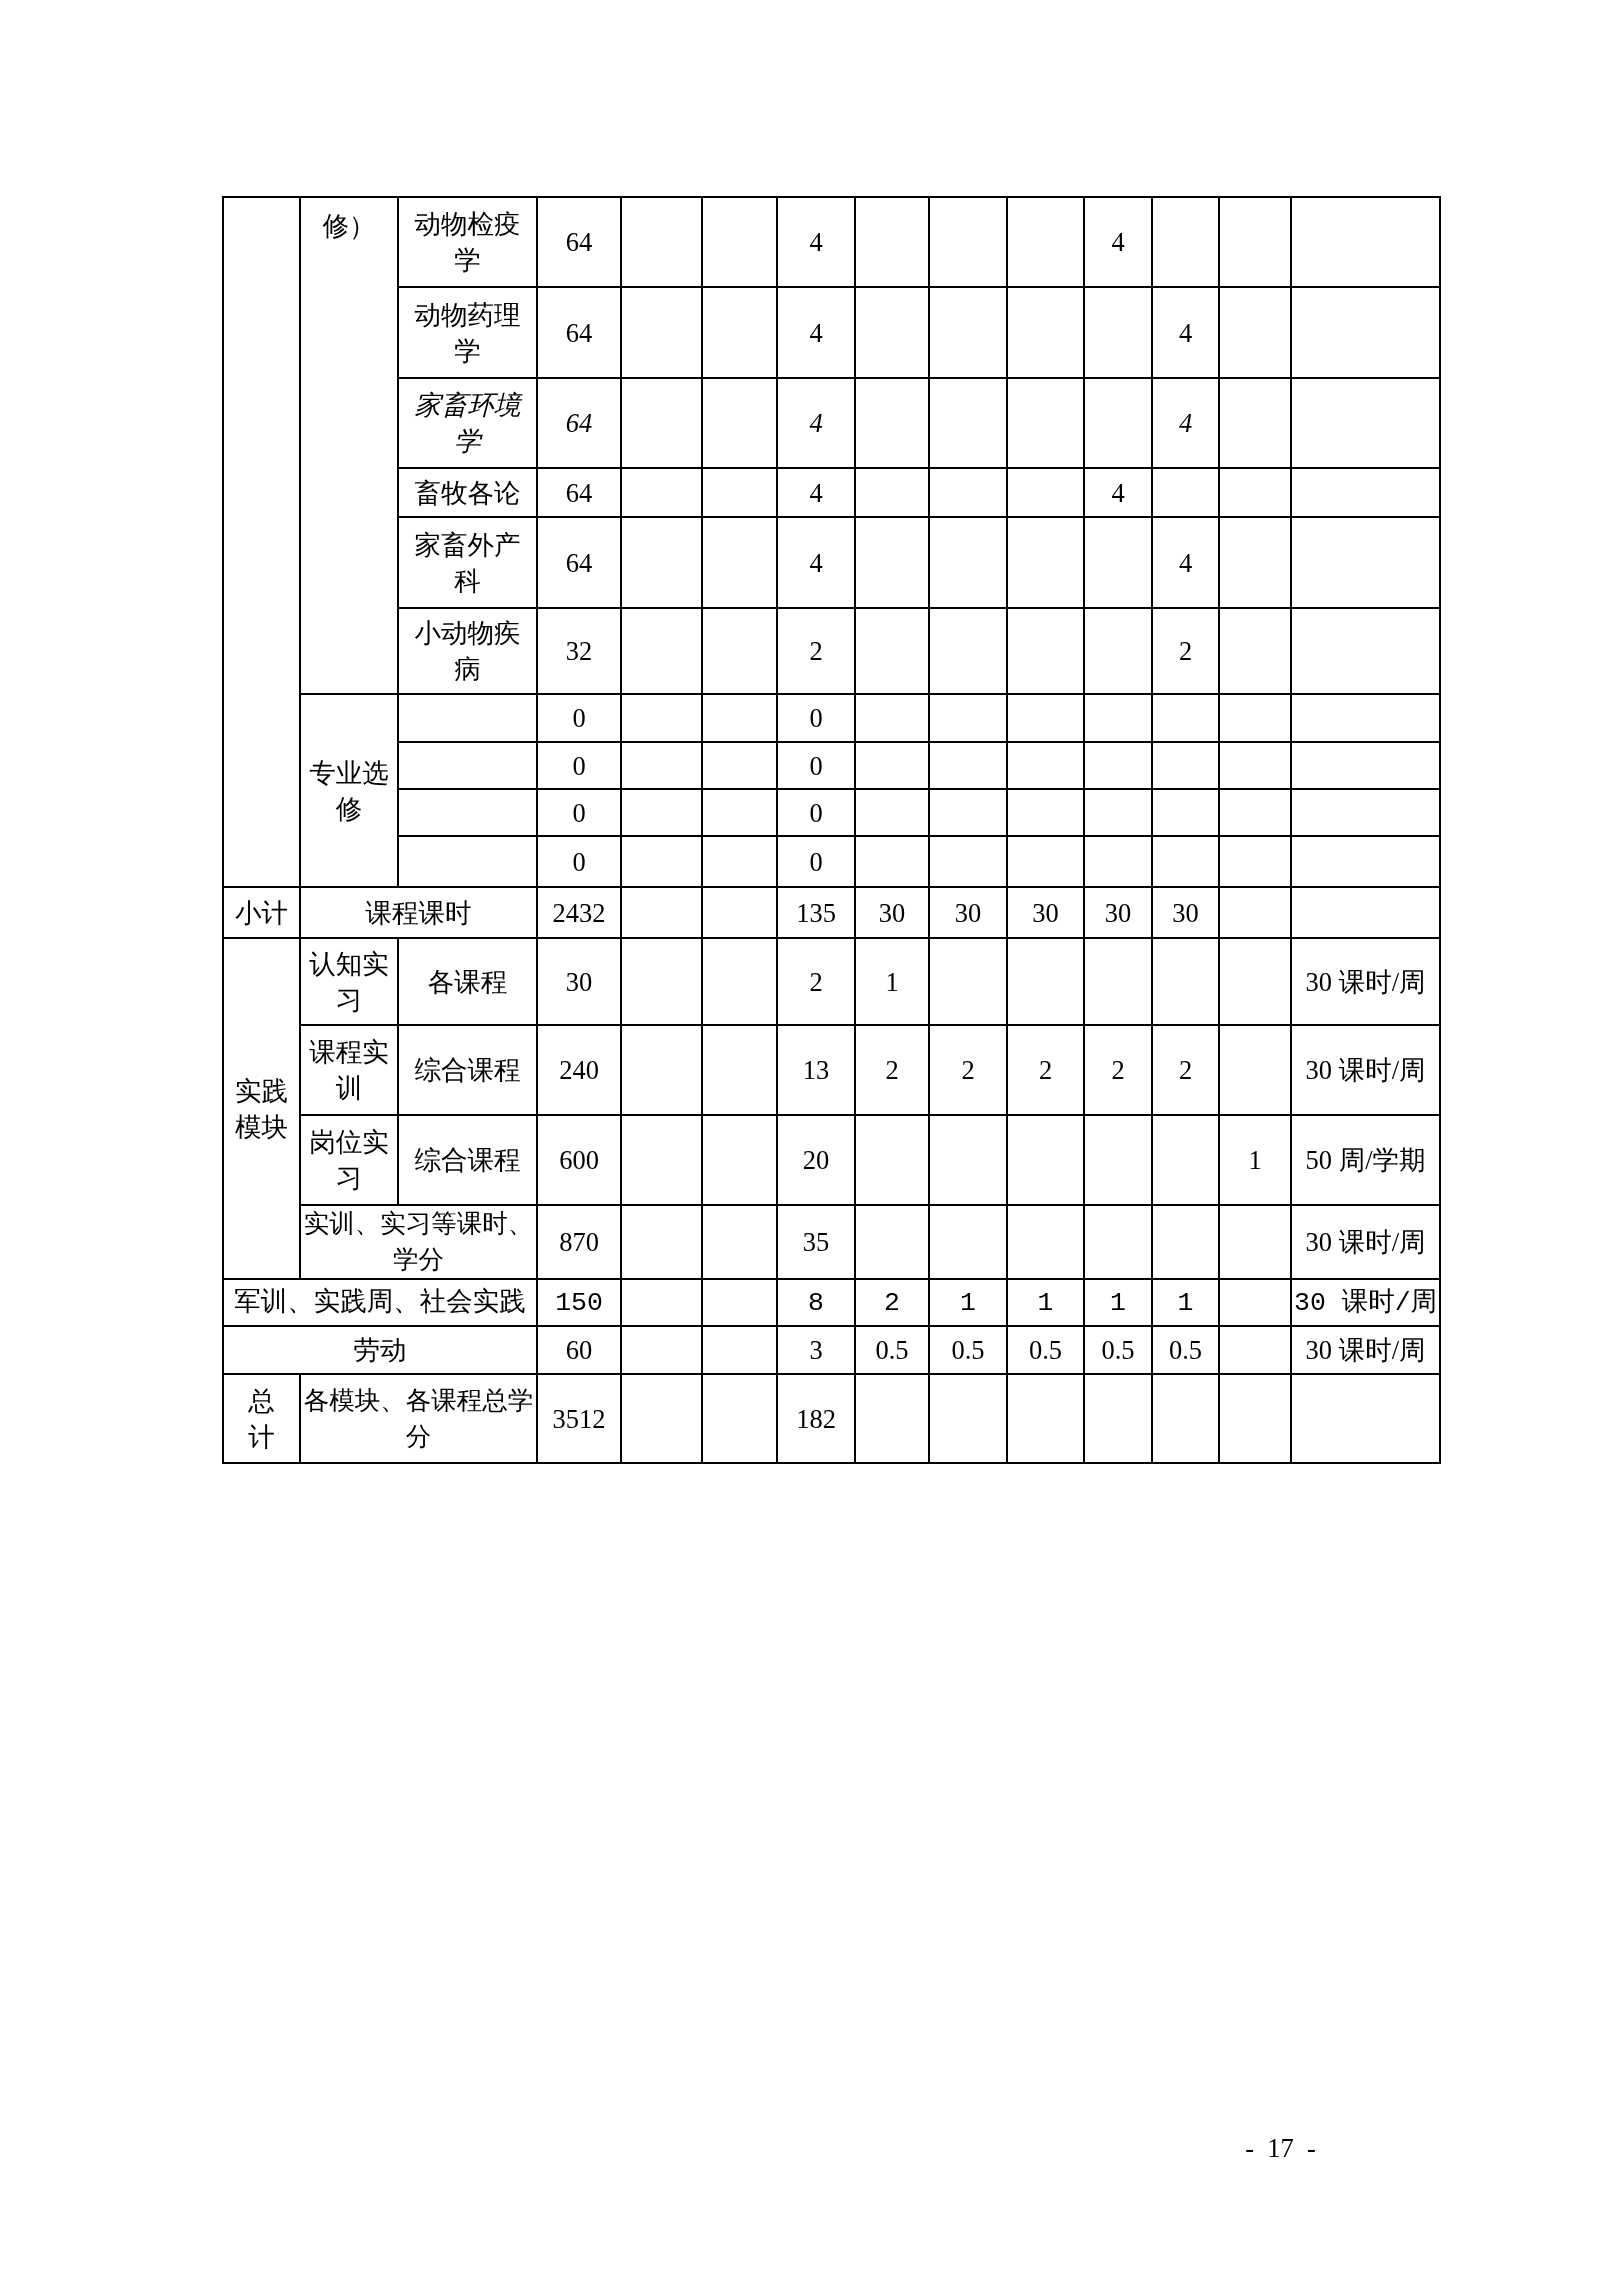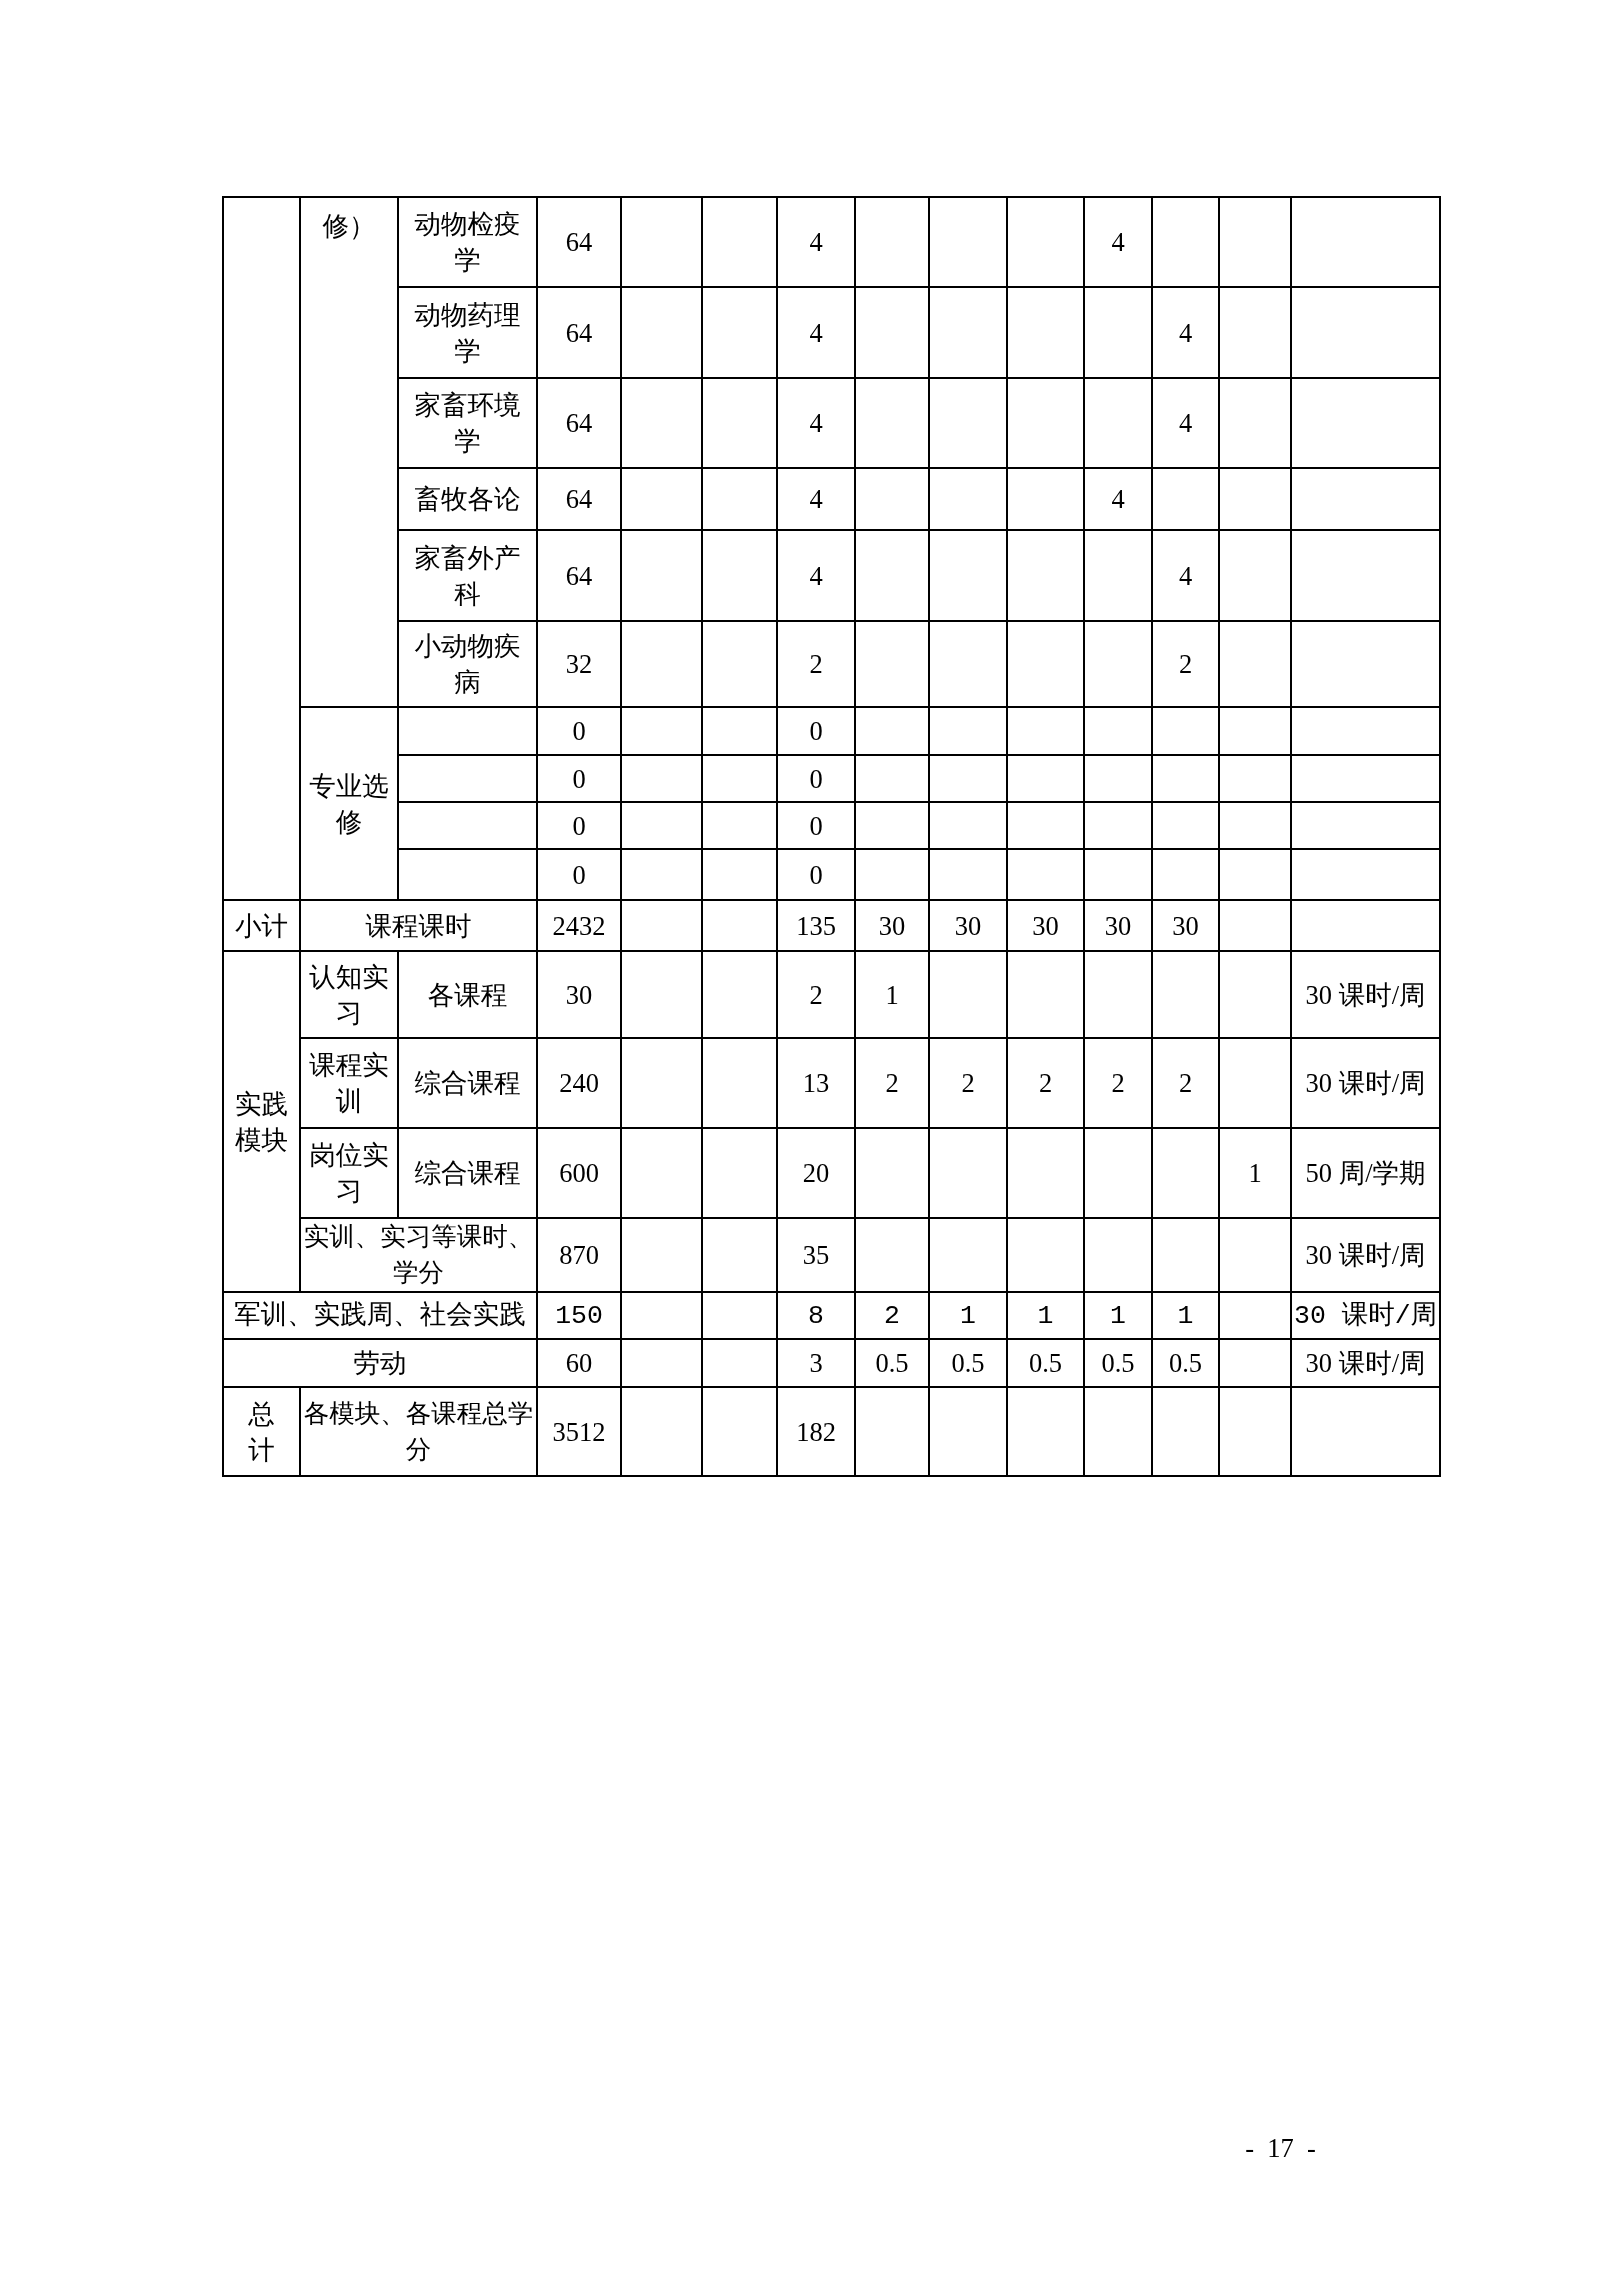--- a/index.html
+++ b/index.html
@@ -89,36 +89,36 @@
           <td></td>
           <td>4</td>
           <td></td>
           <td></td>
           <td></td>
           <td></td>
           <td>4</td>
           <td></td>
           <td></td>
         </tr>
-        <tr style="height: 90px;">
+        <tr style="height: 90px; font-style: italic;">
           <td>家畜环境
 学</td>
           <td>64</td>
           <td></td>
           <td></td>
           <td>4</td>
           <td></td>
           <td></td>
           <td></td>
           <td></td>
           <td>4</td>
           <td></td>
           <td></td>
         </tr>
-        <tr style="height: 62px;">
+        <tr style="height: 49px;">
           <td>畜牧各论</td>
           <td>64</td>
           <td></td>
           <td></td>
           <td>4</td>
           <td></td>
           <td></td>
           <td></td>
           <td>4</td>
           <td></td>

